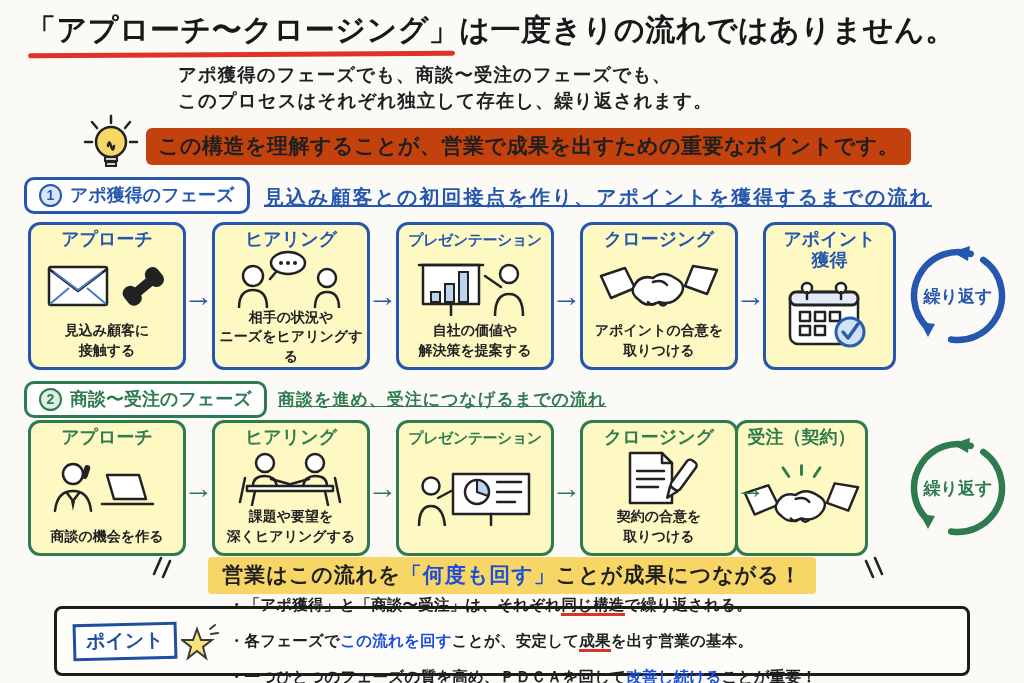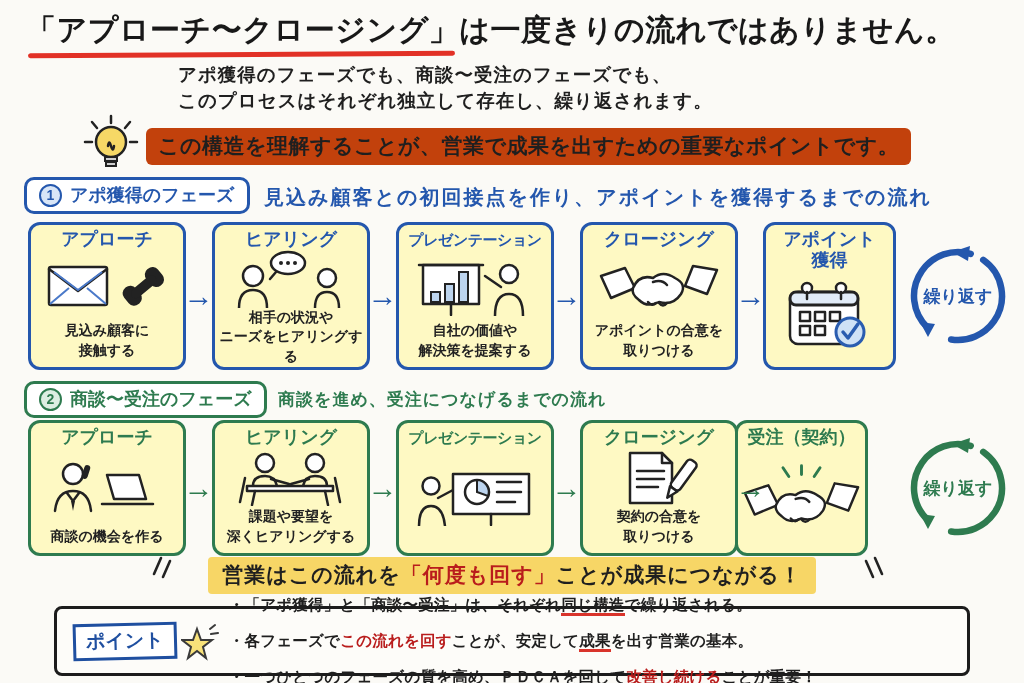--- a/index.html
+++ b/index.html
@@ -31,21 +31,21 @@
               border-radius:10px; padding:3px 12px 4px; white-space:nowrap; }
   .sec-head.p1 { left:24px; top:177px; border:3px solid #2457ad; }
   .sec-head.p2 { left:24px; top:381px; border:3px solid #2e7b4f; }
   .circle-num { display:inline-flex; align-items:center; justify-content:center;
                 width:23px; height:23px; border-radius:50%; font-size:14px; font-weight:700; }
   .p1 .circle-num { border:2px solid #2457ad; background:#d9e6f7; color:#2457ad; }
   .p2 .circle-num { border:2px solid #2e7b4f; background:#ddeee2; color:#2e7b4f; }
   .sec-label { font-size:18px; font-weight:700; }
   .p1 .sec-label { color:#2457ad; }
   .p2 .sec-label { color:#2e7b4f; }
-  .sec-desc { font-weight:700; white-space:nowrap; }
+  .sec-desc { font-weight:700; white-space:nowrap;text-decoration:underline; }
   .sec-desc.p1 { left:264px; top:184px; color:#2457ad; font-size:20px; letter-spacing:2px; }
   .sec-desc.p2 { left:278px; top:388px; color:#2e7b4f; font-size:17px; letter-spacing:1px; }
 
   
   .step { background:#fef9c3; border-radius:12px; display:flex; flex-direction:column;
           align-items:center; justify-content:space-between; padding:4px 4px 7px; }
   .step.p1 { border:3px solid #2457ad; top:222px; height:148px; }
   .step.p2 { border:3px solid #2e7b4f; top:420px; height:136px; }
   .step-title { font-weight:700; font-size:18px; text-align:center; line-height:21px; white-space:pre-line; }
   .step.p1 .step-title { color:#2457ad; }
@@ -63,21 +63,21 @@
   .repeat { width:112px; height:112px; }
   .repeat .lbl { position:absolute; inset:0; display:flex; align-items:center; justify-content:center;
                  font-size:17px; font-weight:700; }
   .repeat.p1 .lbl { color:#2457ad; }
   .repeat.p2 .lbl { color:#2e7b4f; }
 
   
   .conclusion { left:0; right:0; top:557px; text-align:center; }
   .conclusion .hl { display:inline-block; background:#f7d666; padding:4px 14px 5px; border-radius:4px;
                     font-size:21px; font-weight:700; letter-spacing:1px; white-space:nowrap; }
-  .red-txt { color:#b91c1c; }
+  .red-txt { color:#1d4ed8; }
 
   
   .point-box { left:54px; top:606px; width:916px; height:70px; border:3px solid #1c1c1c;
                border-radius:8px; display:flex; align-items:center; padding:0 10px 0 16px; gap:10px; background:#fdfcf9;}
   .point-label-wrap { display:flex; align-items:center; gap:4px; flex:0 0 auto; }
   .point-label { border:3px solid #1f4fa0; color:#1f4fa0; font-size:19px; font-weight:700;
                  padding:2px 10px 3px; transform:rotate(-1.5deg); background:#fff; white-space:nowrap;}
   .bullets { display:flex; flex-direction:column; justify-content:center; gap:14px;font-family:Liberation Serif, serif; }
   .bullet { font-size:15.5px; font-weight:700; line-height:22px; letter-spacing:.2px; white-space:nowrap; }
   .em-underline { border-bottom:3px solid #d9342b; padding-bottom:0px; }

